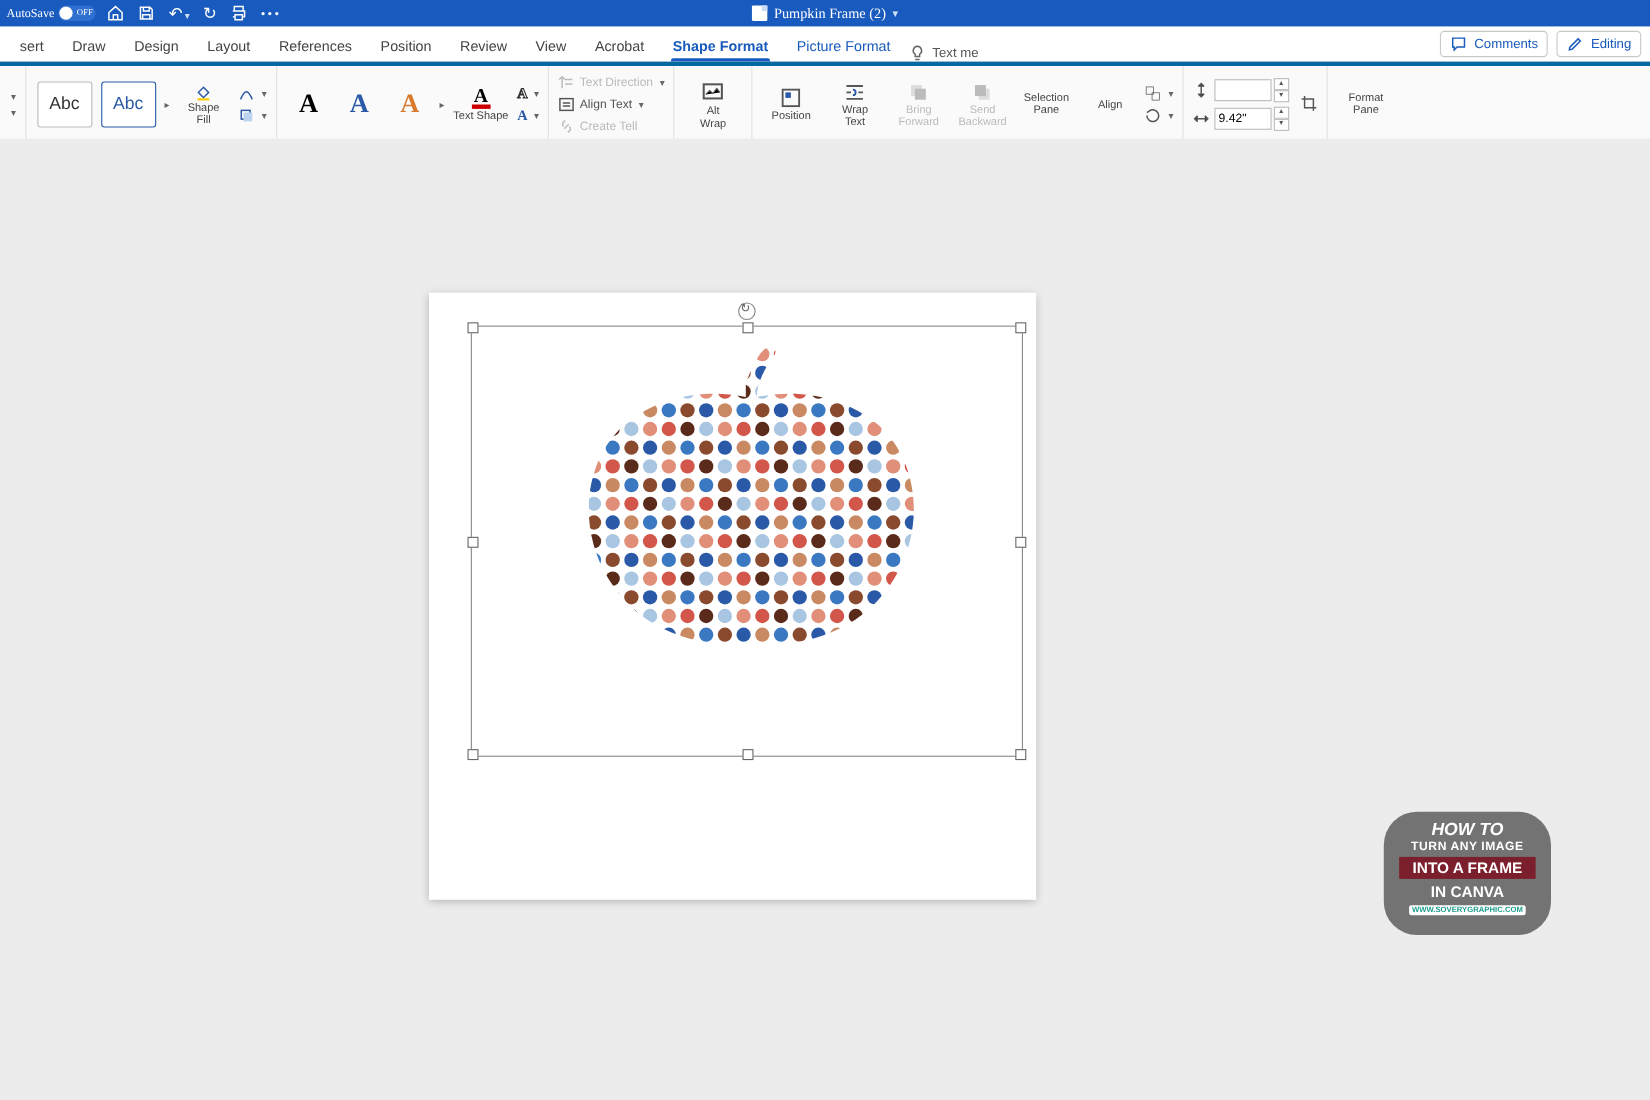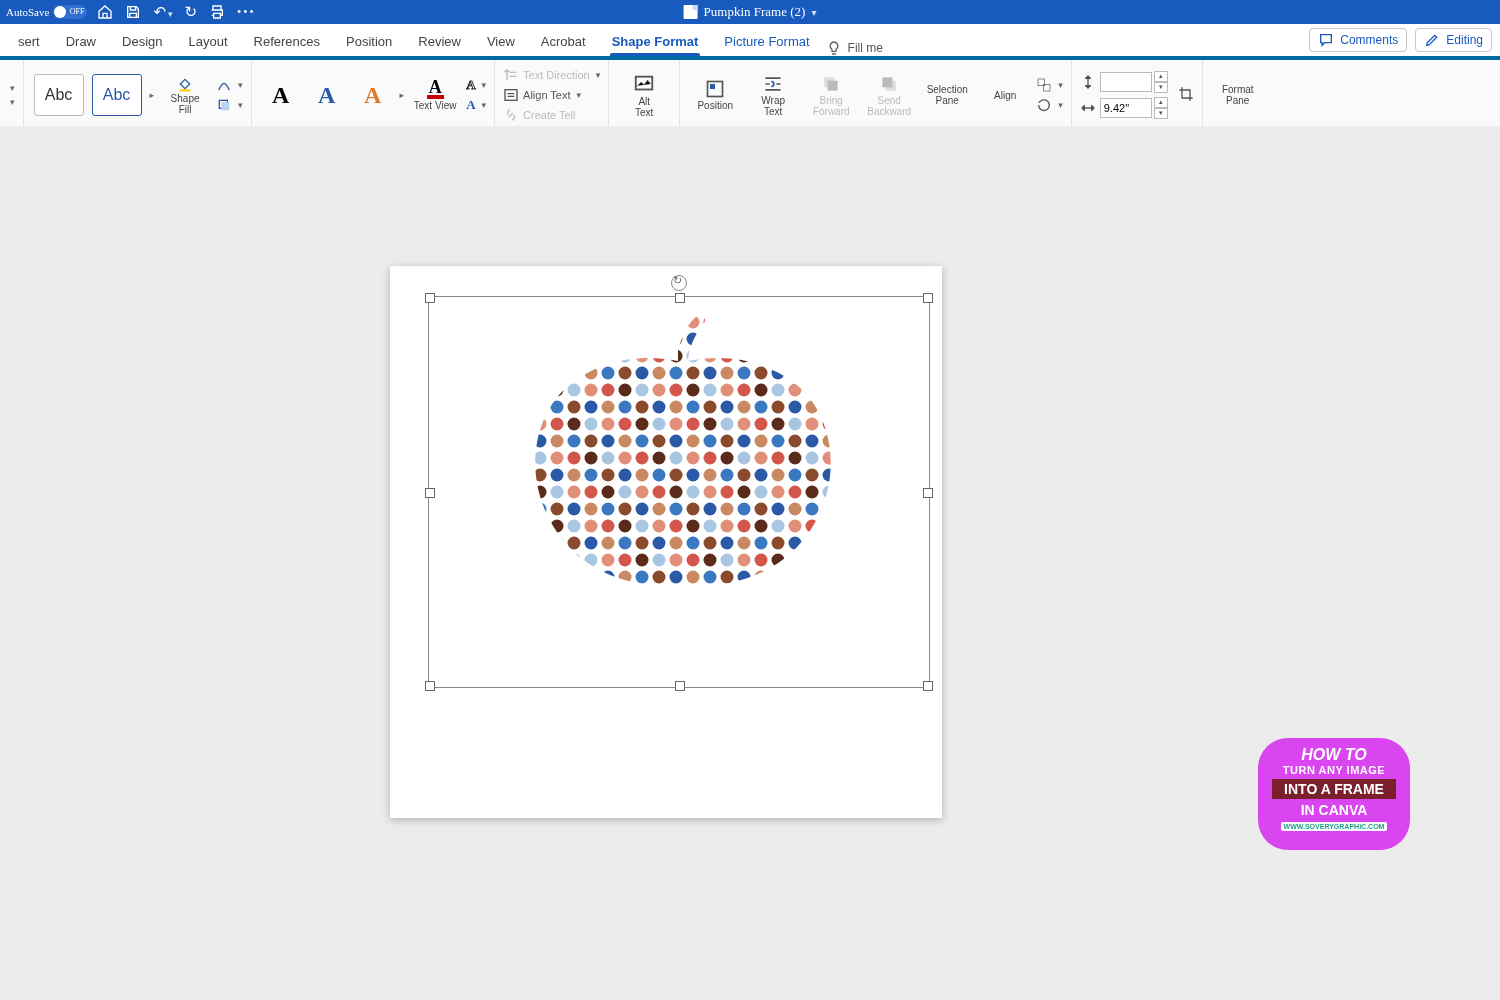--- a/index.html
+++ b/index.html
@@ -43,21 +43,21 @@
   .spin-btns{display:flex;flex-direction:column;}
   .spin-btns span{width:12px;height:9px;border:1px solid #bbb;font-size:7px;line-height:7px;text-align:center;background:#fff;}
   
   .workspace{position:absolute;top:126px;left:0;right:0;bottom:0;background:#ececec;}
   .page{position:absolute;left:390px;top:140px;width:552px;height:552px;background:#fff;box-shadow:0 2px 8px rgba(0,0,0,.25);}
   .sel{position:absolute;left:428px;top:170px;width:500px;height:390px;border:1px solid #888;}
   .handle{position:absolute;width:8px;height:8px;background:#fff;border:1px solid #666;}
   .rot{position:absolute;left:50%;top:-22px;transform:translateX(-50%);width:14px;height:14px;border:1px solid #888;border-radius:50%;}
   .rot::before{content:"↻";position:absolute;left:1px;top:-2px;font-size:11px;color:#666;}
   .pumpkin{position:absolute;left:498px;top:188px;}
-  .badge{position:absolute;right:90px;bottom:150px;width:152px;height:112px;background:#d946ef;border-radius:30px;color:#fff;text-align:center;padding:8px 6px;box-sizing:border-box;font-family:Arial,sans-serif;}
+  .badge{position:absolute;right:90px;bottom:150px;width:152px;height:112px;background:#737373;border-radius:30px;color:#fff;text-align:center;padding:8px 6px;box-sizing:border-box;font-family:Arial,sans-serif;}
   .badge .l1{font-style:italic;font-weight:700;font-size:16px;}
   .badge .l2{font-weight:700;font-size:11px;letter-spacing:.5px;}
   .badge .l3{background:#7a1f2b;color:#fff;font-weight:700;font-size:14px;padding:2px 4px;margin:3px 8px;}
   .badge .l4{font-weight:700;font-size:14px;}
   .badge .l5{background:#fff;color:#1f9e8e;font-size:7px;font-weight:700;padding:1px 3px;display:inline-block;border-radius:2px;margin-top:2px;}
   svg.icon{width:16px;height:16px;}
 </style>
 </head>
 <body>
 
@@ -99,21 +99,21 @@
   <div class="tab">Position</div>
   <div class="tab">Review</div>
   <div class="tab">View</div>
   <div class="tab">Acrobat</div>
   <div class="tab active">Shape Format</div>
   <div class="tab blue">Picture Format</div>
   <div class="tellme">
     <svg class="icon" viewBox="0 0 24 24">
         <path fill="none" stroke="#666" stroke-width="2" d="M9 21h6 M10 17h4 M12 3a6 6 0 0 1 3 11v3H9v-3a6 6 0 0 1 3-11z"></path>
       </svg>
-    <span>Fill me</span>
+    <span>Text me</span>
   </div>
   <div class="tabs-right">
     <div class="pill">
       <svg class="icon" viewBox="0 0 24 24">
           <path fill="none" stroke="#185abd" stroke-width="2" d="M4 4h16v12H10l-4 4v-4H4z"></path>
         </svg>
       <span>Comments</span>
     </div>
     <div class="pill">
       <svg class="icon" viewBox="0 0 24 24">
@@ -166,21 +166,21 @@
         </span>
     </div>
   </div>
   <div class="group">
     <div class="Abox" style="color:#000">A</div>
     <div class="Abox" style="color:#2a5aa7">A</div>
     <div class="Abox" style="color:#d97a2d">A</div>
     <span class="chev">▸</span>
     <div class="vbtn">
       <span style="font:700 18px Georgia;color:#000;border-bottom:4px solid #c00;line-height:16px;padding:0 2px">A</span>
-      <span class="lbl">Text View</span>
+      <span class="lbl">Text Shape</span>
     </div>
     <div class="mini">
       <span class="mini-row">
           <span style="font:700 13px Georgia;color:#fff;-webkit-text-stroke:1px #333">A</span>
           <span class="chev">▾</span>
         </span>
       <span class="mini-row">
           <span style="font:700 13px Georgia;color:#2a5aa7">A</span>
           <span class="chev">▾</span>
         </span>
@@ -211,21 +211,21 @@
         </span>
     </div>
   </div>
   <div class="group">
     <div class="vbtn">
       <svg width="22" height="22" viewBox="0 0 24 24">
           <rect x="3" y="4" width="18" height="14" fill="none" stroke="#555" stroke-width="2"></rect>
           <path stroke="#555" d="M5 14l4-4 3 3 4-5 3 4"></path>
         </svg>
       <span class="lbl" style="white-space:pre-line">Alt
-Text</span>
+Wrap</span>
     </div>
   </div>
   <div class="group">
     <div class="vbtn">
       <svg width="20" height="20" viewBox="0 0 24 24">
           <rect x="3" y="3" width="18" height="18" fill="none" stroke="#555" stroke-width="2"></rect>
           <rect x="6" y="6" width="6" height="6" fill="#2a5aa7"></rect>
         </svg>
       <span class="lbl">Position</span>
     </div>

